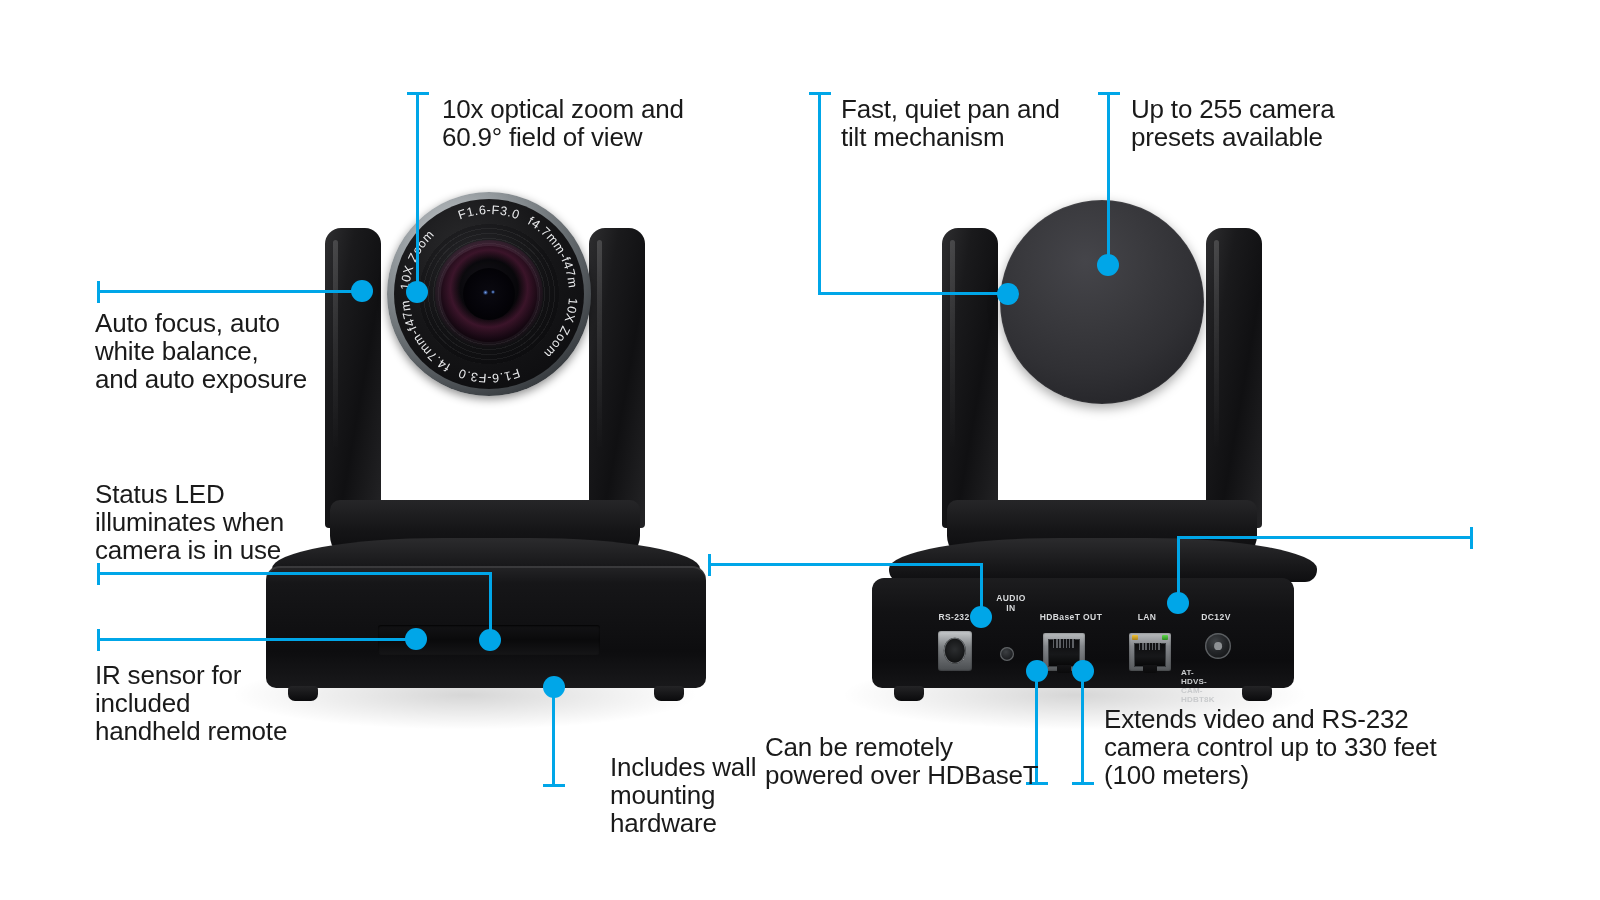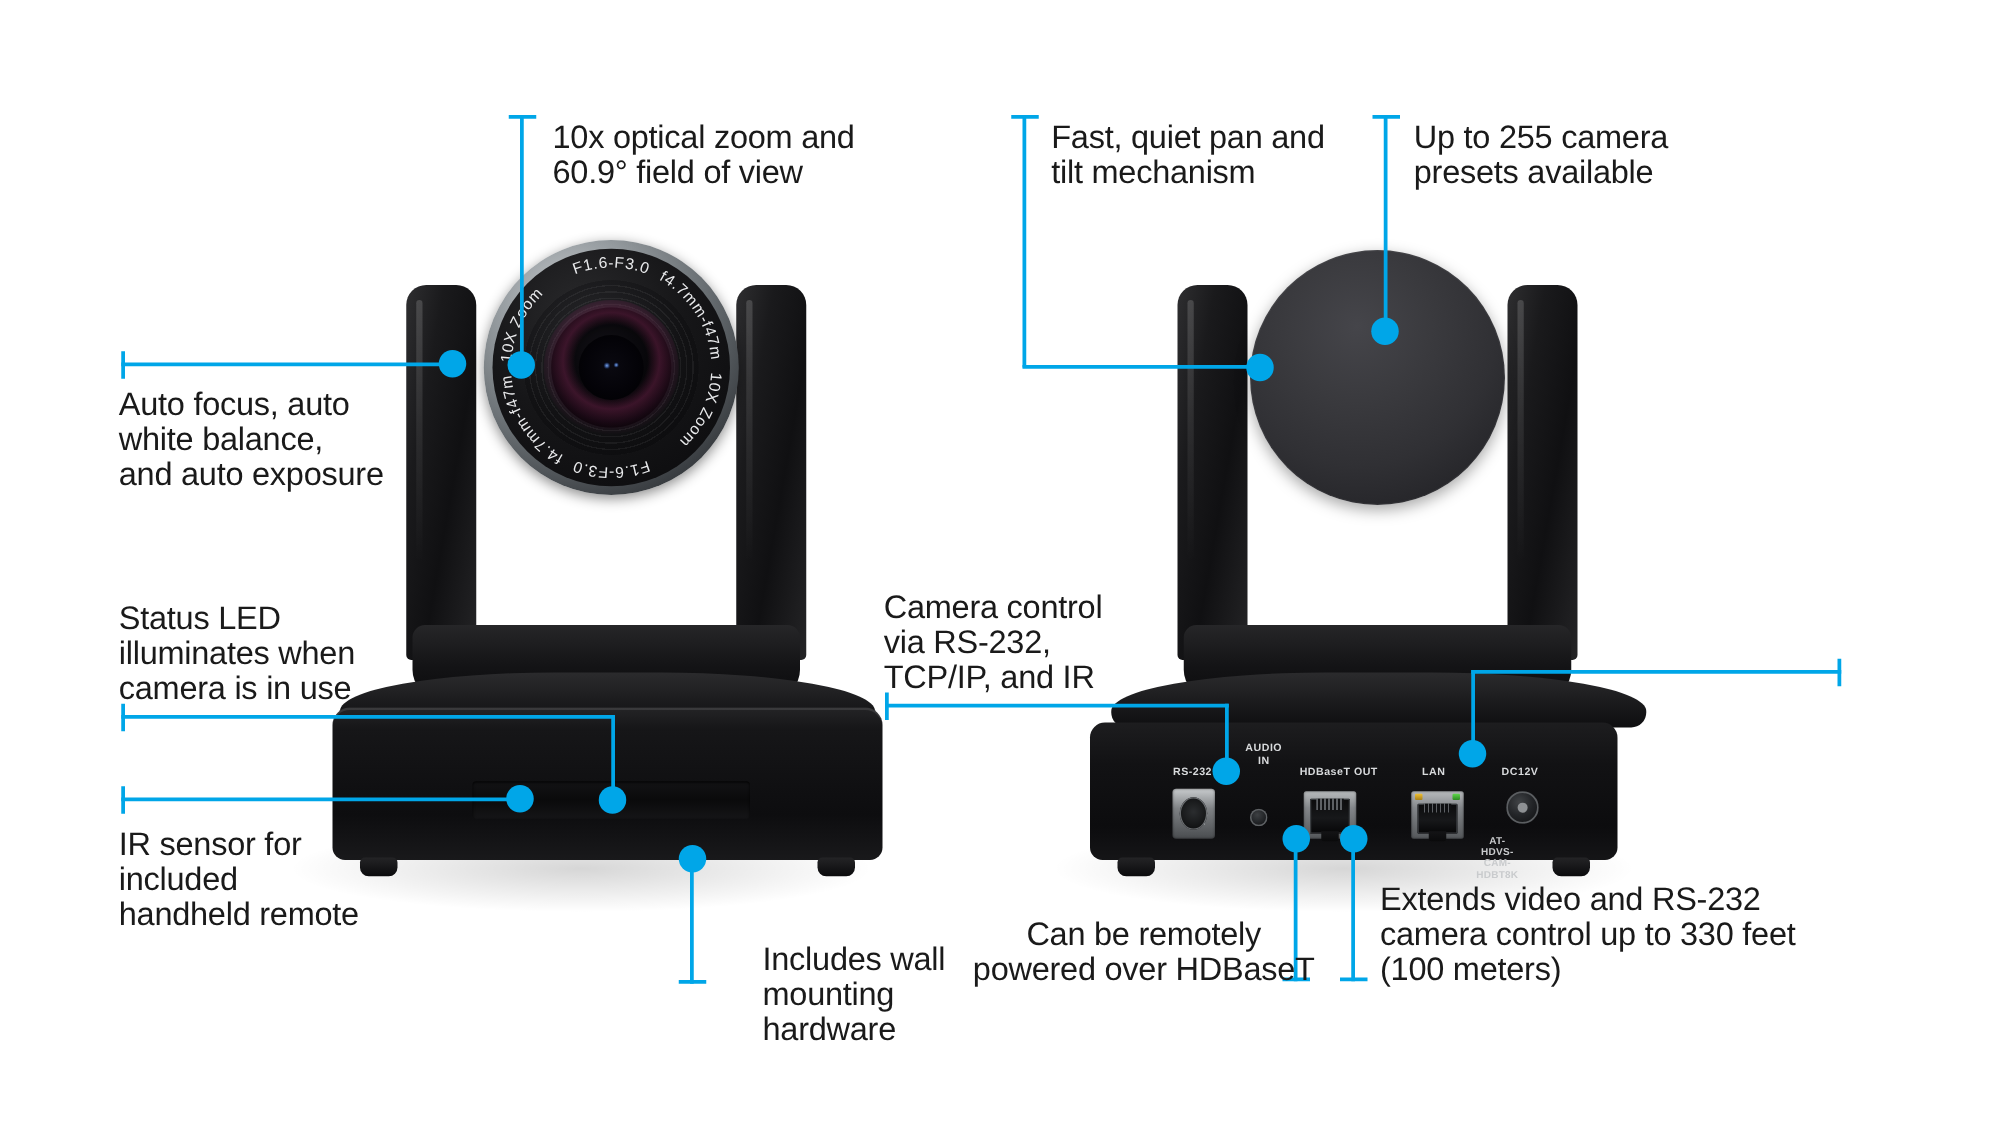--- a/index.html
+++ b/index.html
@@ -324,21 +324,21 @@
 
     <div class="p-rj" style="left:1129px; top:633px; width:42px; height:38px;">
       <div class="led-a" style="left:3px; top:2px;"></div>
       <div class="led-b" style="right:3px; top:2px;"></div>
       <div class="sock" style="top:26%; height:64%;"></div>
       <div class="tab"></div>
     </div>
 
     <div class="p-dc" style="left:1205px; top:633px; width:26px; height:26px;"></div>
 
-    <div class="model-label" style="left:1181px; top:668px;text-align:center;">AT-HDVS-CAM-HDBT8K</div>
+    <div class="model-label" style="left:1181px; top:668px;">AT-HDVS-CAM-HDBT8K</div>
   </div>
 
   <div class="cap-h" style="left:407px; top:92px; width:22px;"></div>
   <div class="lead-v" style="left:416px; top:92px; height:200px;"></div>
   <div class="dot" style="left:406px; top:281px;"></div>
   <div class="callout" style="left:442px; top:96px; width:280px;">10x optical zoom and
 60.9° field of view</div>
 
   <div class="cap-v" style="left:97px; top:281px; height:22px;"></div>
   <div class="lead-h" style="left:97px; top:290px; width:268px;"></div>
@@ -362,23 +362,20 @@
 included
 handheld remote</div>
 
   <div class="dot" style="left:543px; top:676px;"></div>
   <div class="lead-v" style="left:552px; top:687px; height:100px;"></div>
   <div class="cap-h" style="left:543px; top:784px; width:22px;"></div>
   <div class="callout" style="left:610px; top:706px; width:230px;margin-top:48px;">Includes wall
 mounting
 hardware</div>
 
-  <div class="callout" style="left:707px; top:472px; width:260px;">Camera control
-via RS-232,
-TCP/IP, and IR</div>
   <div class="cap-v" style="left:708px; top:554px; height:22px;"></div>
   <div class="lead-h" style="left:708px; top:563px; width:275px;"></div>
   <div class="lead-v" style="left:980px; top:563px; height:52px;"></div>
   <div class="dot" style="left:970px; top:606px;"></div>
 
   <div class="cap-h" style="left:809px; top:92px; width:22px;"></div>
   <div class="lead-v" style="left:818px; top:92px; height:202px;"></div>
   <div class="lead-h" style="left:818px; top:292px; width:190px;"></div>
   <div class="dot" style="left:997px; top:283px;"></div>
   <div class="callout" style="left:841px; top:96px; width:260px;">Fast, quiet pan and
@@ -391,21 +388,21 @@
 presets available</div>
 
   <div class="cap-v" style="left:1470px; top:527px; height:22px;"></div>
   <div class="lead-h" style="left:1177px; top:536px; width:296px;"></div>
   <div class="lead-v" style="left:1177px; top:536px; height:65px;"></div>
   <div class="dot" style="left:1167px; top:592px;"></div>
 
   <div class="dot" style="left:1026px; top:660px;"></div>
   <div class="lead-v" style="left:1035px; top:671px; height:114px;"></div>
   <div class="cap-h" style="left:1026px; top:782px; width:22px;"></div>
-  <div class="callout" style="left:765px; top:734px; width:300px;text-align:center;">Can be remotely
+  <div class="callout" style="left:765px; top:734px; width:300px;">Can be remotely
 powered over HDBaseT</div>
 
   <div class="dot" style="left:1072px; top:660px;"></div>
   <div class="lead-v" style="left:1081px; top:671px; height:114px;"></div>
   <div class="cap-h" style="left:1072px; top:782px; width:22px;"></div>
   <div class="callout" style="left:1104px; top:706px; width:340px;">Extends video and RS-232
 camera control up to 330 feet
 (100 meters)</div>
 
 </div>

